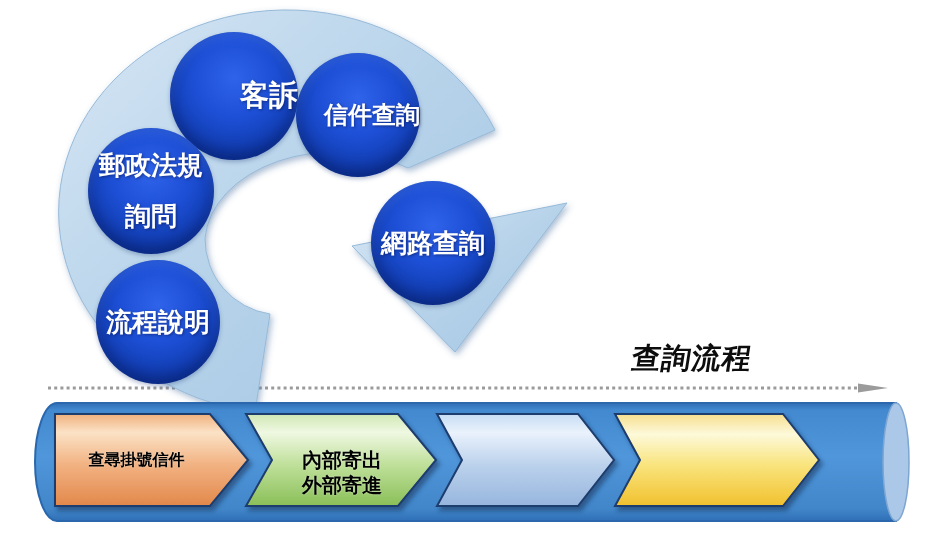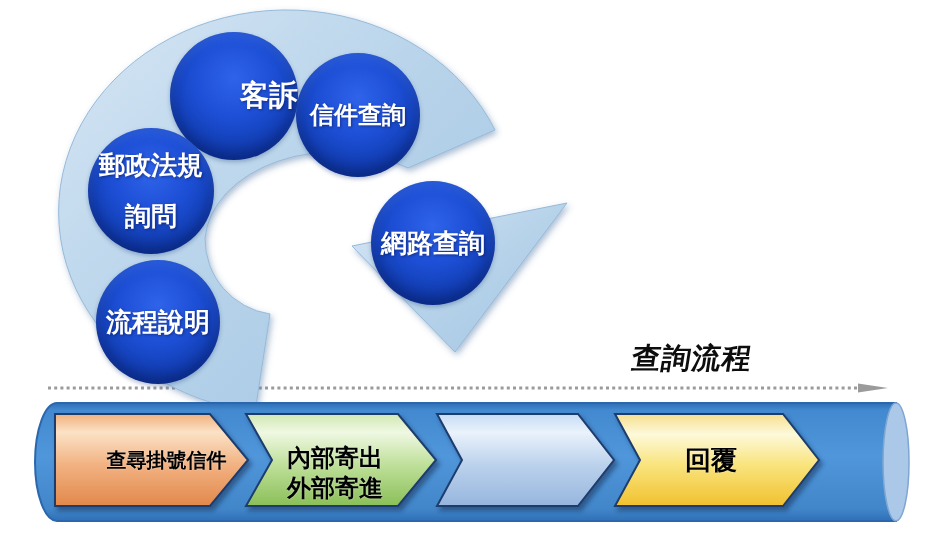--- a/index.html
+++ b/index.html
@@ -21,21 +21,21 @@
     color:#ffffff;
     font-weight:bold;
     background:radial-gradient(circle at 50% 36%, #2e63ea 0%, #1d4fd6 38%, #113db0 70%, #0a2f8c 100%);
     box-shadow:inset 0 -8px 14px rgba(0,10,60,.35), inset 0 6px 10px rgba(100,150,255,.25), 0 2px 4px rgba(40,70,130,.35);
   }
   .bubble-label{
     white-space:pre-line;
     text-shadow:1px 1px 3px rgba(0,0,40,.45);
   }
   .b-complaint   {left:170px;top:32px;  width:128px;height:128px;font-size:29px;justify-content:flex-end;}
-  .b-mail        {left:296px;top:53px;  width:124px;height:124px;font-size:24px;}
+  .b-mail        {left:296px;top:53px;  width:124px;height:124px;font-size:24px;justify-content:flex-end;}
   .b-regulation  {left:88px; top:128px; width:126px;height:126px;font-size:26px;}
   .b-regulation .bubble-label{line-height:1.95;}
   .b-web         {left:371px;top:181px; width:124px;height:124px;font-size:26px;}
   .b-process     {left:96px; top:260px; width:124px;height:124px;font-size:26px;}
 
   
   .flow-title{
     position:absolute;left:612px;top:342px;width:160px;height:34px;
     display:flex;align-items:center;justify-content:center;
     font-size:29px;font-weight:bold;color:#0d0d0d;
@@ -46,22 +46,22 @@
   
   .step-label{
     position:absolute;
     display:flex;align-items:center;justify-content:center;
     text-align:center;
     color:#000;font-weight:bold;
     white-space:pre-line;
     line-height:1.25;
     text-shadow:0 0 2px rgba(255,255,255,.55);
   }
-  .s1{left:70px; top:414px;width:193px;height:92px;font-size:20px;}
-  .s2{left:254px;top:414px;width:162px;height:117px;font-size:24px;}
+  .s1{left:40px; top:414px;width:193px;height:92px;font-size:16px;}
+  .s2{left:261px;top:414px;width:162px;height:117px;font-size:20px;}
   .s3{left:446px;top:414px;width:158px;height:92px;font-size:23px;}
   .s4{left:630px;top:414px;width:162px;height:92px;font-size:26px;}
 </style>
 </head>
 <body>
 
 <div class="stage">
 
   <svg width="935" height="554" viewBox="0 0 935 554">
     <defs>
@@ -143,15 +143,14 @@
   </div>
   <div class="bubble b-web">
     <span class="bubble-label">網路查詢</span>
   </div>
 
   <div class="flow-title">查詢流程</div>
 
   <div class="step-label s1">查尋掛號信件</div>
   <div class="step-label s2">內部寄出
 外部寄進</div>
-  <div class="step-label s4">回覆</div>
 
 </div>
 
 </body></html>

